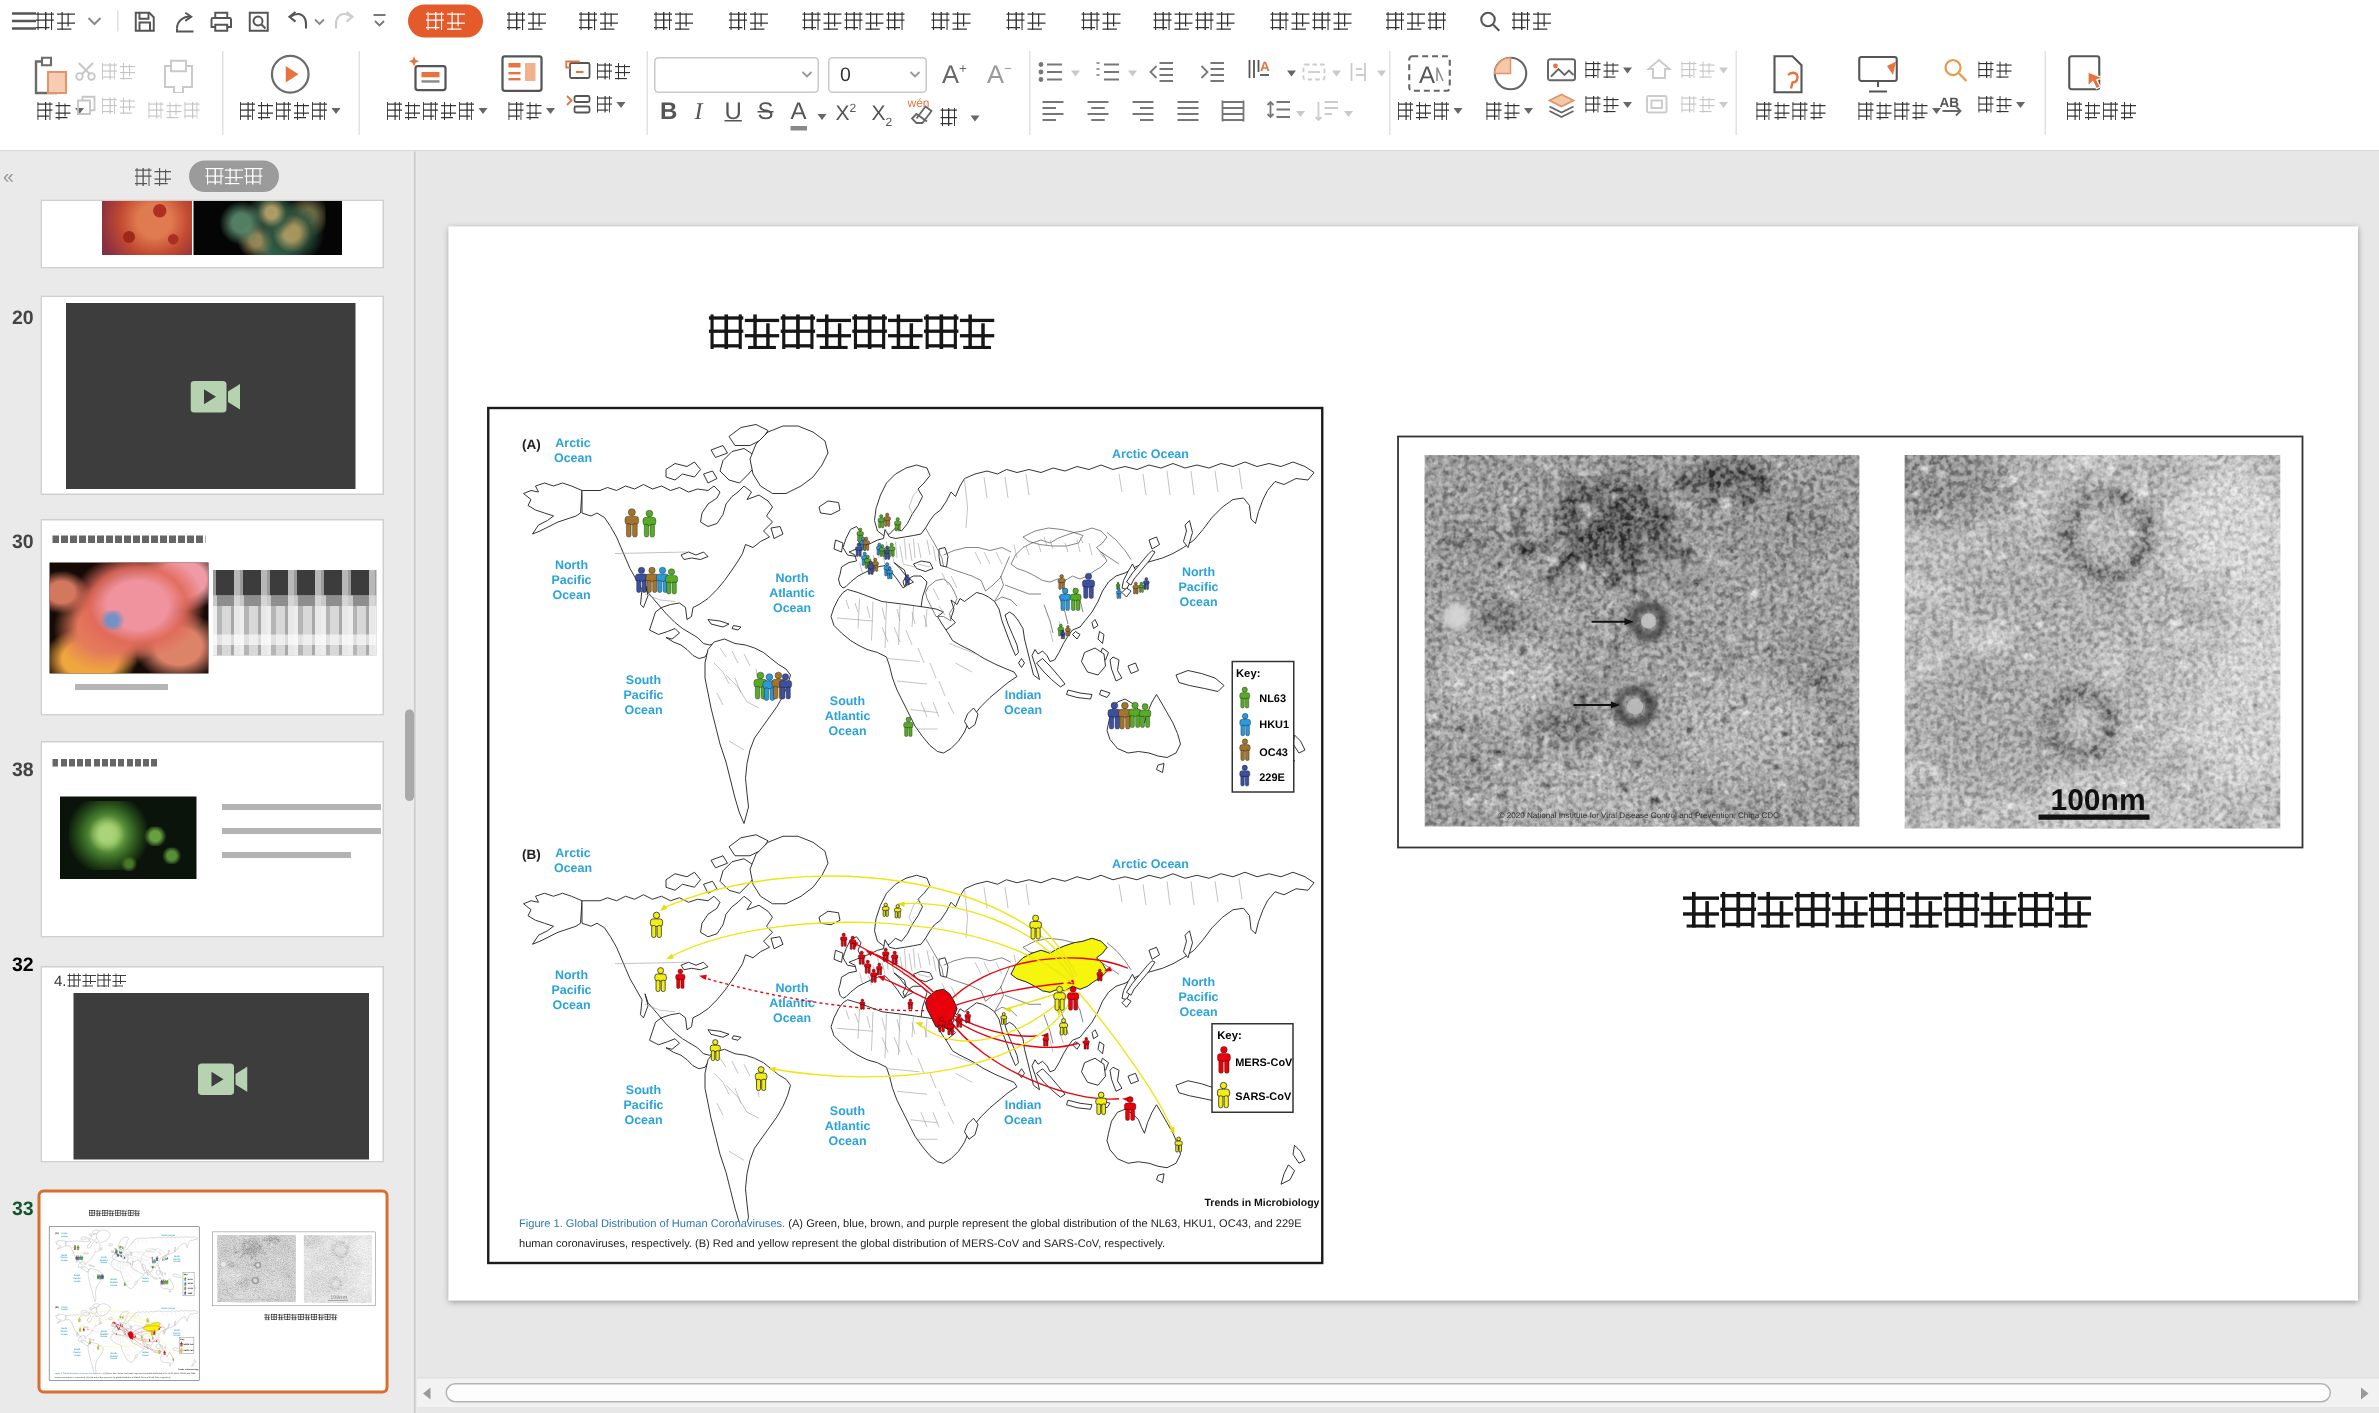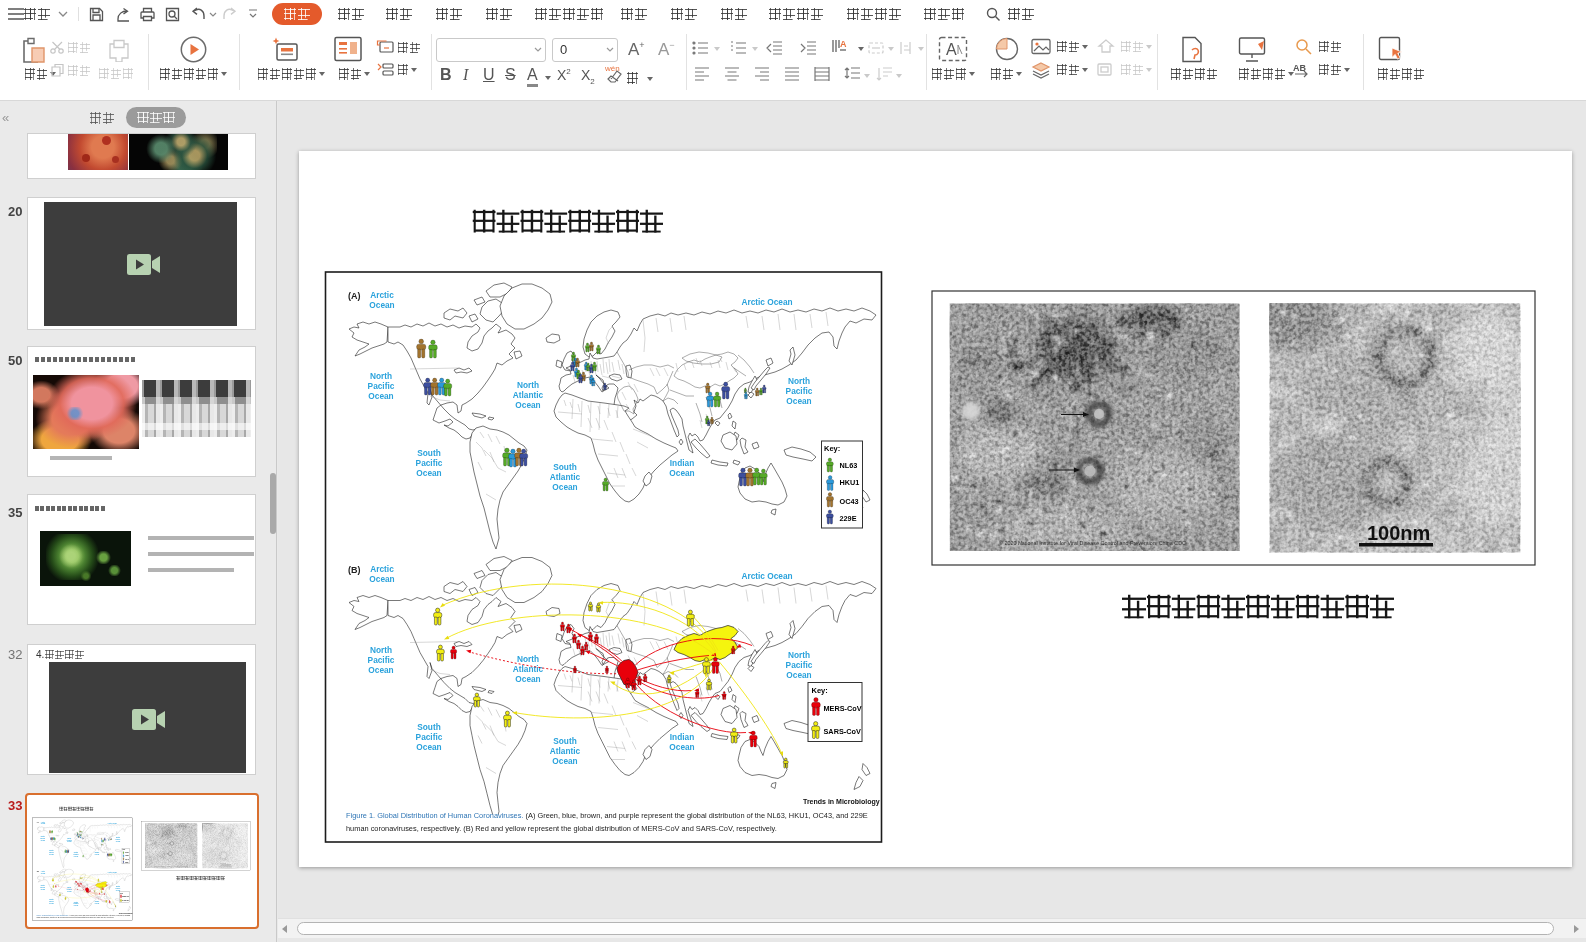--- a/index.html
+++ b/index.html
@@ -413,66 +413,66 @@
     </div>
 <div class="ab" style="left:8px;top:103px;font-size:13px;font-weight:bold;color:#444">20</div>
 <div class="ab" style="left:27px;top:96px;width:229px;height:133px;background:#fff;border:1px solid #cfcfcf;">
 <div class="ab" style="left:16px;top:4px;width:193px;height:124px;background:#3d3d3d"></div>
 <svg class="ab" style="left:99px;top:55px" width="33" height="23">
 <rect x="0" y="1" width="24" height="21" rx="2.5" fill="#b7d2b1"></rect>
 <path d="M25,8l8-5v17l-8-5z" fill="#b7d2b1"></path>
 <path d="M9,6.5l8,5l-8,5z" fill="#3d3d3d"></path>
       </svg>
 </div>
-<div class="ab" style="left:8px;top:252px;font-size:13px;font-weight:bold;color:#444">50</div>
+<div class="ab" style="left:8px;top:252px;font-size:13px;font-weight:bold;color:#444">30</div>
 <div class="ab" style="left:27px;top:245px;width:229px;height:131px;background:#fff;border:1px solid #cfcfcf;">
 <div class="ab" style="left:7px;top:10px;width:102px;height:5px;background:repeating-linear-gradient(90deg,#666 0 4.5px,#fff 4.5px 6px)"></div>
 <div class="ab" style="left:5px;top:28px;width:106px;height:74px;background:#150a06;overflow:hidden">
 <div class="ab" style="left:-6px;top:-6px;width:118px;height:86px;background:
 radial-gradient(ellipse 58px 46px at 55% 40%, #f0939e 0 35%, rgba(225,105,90,.9) 55%, rgba(0,0,0,0) 78%),
 radial-gradient(ellipse 52px 42px at 38% 58%, #e47a5a 0 38%, rgba(0,0,0,0) 70%),
 radial-gradient(ellipse 44px 30px at 28% 82%, #efa63e 0 42%, rgba(0,0,0,0) 72%),
 radial-gradient(ellipse 48px 38px at 78% 72%, #dd8468 0 32%, rgba(0,0,0,0) 62%),
 radial-gradient(ellipse 42px 32px at 80% 20%, #ef9aa4 0 38%, rgba(0,0,0,0) 68%),
 radial-gradient(ellipse 30px 24px at 12% 30%, #d2785e 0 30%, rgba(0,0,0,0) 60%)"></div>
 <div class="ab" style="left:32px;top:32px;width:20px;height:13px;background:radial-gradient(circle, rgba(95,145,205,.85) 0 30%, rgba(0,0,0,0) 70%)"></div>
       </div>
 <div class="ab" style="left:114px;top:33px;width:109px;height:57px;background:#c2c2c2;overflow:hidden">
 <div class="ab" style="left:0;top:0;width:100%;height:30%;background:repeating-linear-gradient(90deg,#9a9a9a 0 2px,#3c3c3c 2px 14px,#b8b8b8 14px 18px)"></div>
 <div class="ab" style="left:0;top:30%;width:100%;height:12%;background:repeating-linear-gradient(90deg,#c8c8c8 0 3px,#8e8e8e 3px 14px,#d5d5d5 14px 18px)"></div>
 <div class="ab" style="left:0;top:42%;width:100%;height:58%;background:repeating-linear-gradient(90deg,#ededed 0 3px,#b5b5b5 3px 6px,#d8d8d8 6px 12px,#a8a8a8 12px 14px,#e8e8e8 14px 18px)"></div>
 <div class="ab" style="left:0;top:75%;width:100%;height:13%;background:rgba(255,255,255,.6)"></div>
       </div>
 <div class="ab" style="left:22px;top:109px;width:62px;height:4px;background:#b5b5b5"></div>
 </div>
-<div class="ab" style="left:8px;top:404px;font-size:13px;font-weight:bold;color:#444">35</div>
+<div class="ab" style="left:8px;top:404px;font-size:13px;font-weight:bold;color:#444">38</div>
 <div class="ab" style="left:27px;top:393px;width:229px;height:131px;background:#fff;border:1px solid #cfcfcf;">
 <div class="ab" style="left:7px;top:11px;width:71px;height:4.5px;background:repeating-linear-gradient(90deg,#666 0 4px,#fff 4px 5.5px)"></div>
 <div class="ab" style="left:12px;top:36px;width:91px;height:55px;background:#0a140a;overflow:hidden">
 <div class="ab" style="left:6px;top:3px;width:52px;height:46px;background:radial-gradient(circle at 50% 48%, #8ec05a 0 18%, #4a8030 38%, #244a18 58%, rgba(10,20,10,0) 78%)"></div>
 <div class="ab" style="left:16px;top:12px;width:30px;height:26px;background:radial-gradient(circle, rgba(200,230,150,.5) 0 20%, rgba(0,0,0,0) 60%)"></div>
 <div class="ab" style="left:56px;top:20px;width:15px;height:13px;background:radial-gradient(circle, #68a040 0 35%, rgba(0,0,0,0) 75%)"></div>
 <div class="ab" style="left:68px;top:34px;width:13px;height:11px;background:radial-gradient(circle, #589038 0 35%, rgba(0,0,0,0) 75%)"></div>
 <div class="ab" style="left:40px;top:40px;width:12px;height:10px;background:radial-gradient(circle, #487828 0 30%, rgba(0,0,0,0) 70%)"></div>
       </div>
 <div class="ab" style="left:120px;top:41px;width:106px;height:4px;background:#b3b3b3"></div>
 <div class="ab" style="left:120px;top:57px;width:106px;height:4px;background:#b3b3b3"></div>
 <div class="ab" style="left:120px;top:73px;width:86px;height:4px;background:#b3b3b3"></div>
 </div>
-<div class="ab" style="left:8px;top:546px;font-size:13px;font-weight:normal;color:#737373">32</div>
+<div class="ab" style="left:8px;top:534px;font-size:13px;font-weight:bold;color:#000000">32</div>
 <div class="ab" style="left:27px;top:543px;width:229px;height:131px;background:#fff;border:1px solid #cfcfcf;">
 <div class="ab" style="left:8px;top:4px;font-size:10px;color:#333">4.<i class="c"></i><i class="d"></i><i class="c"></i><i class="d"></i></div>
 <div class="ab" style="left:21px;top:17px;width:197px;height:111px;background:#3d3d3d"></div>
 <svg class="ab" style="left:104px;top:63px" width="33" height="23">
 <rect x="0" y="1" width="24" height="21" rx="2.5" fill="#b7d2b1"></rect>
 <path d="M25,8l8-5v17l-8-5z" fill="#b7d2b1"></path>
 <path d="M9,6.5l8,5l-8,5z" fill="#3d3d3d"></path>
       </svg>
 </div>
-<div class="ab" style="left:8px;top:697px;font-size:13px;font-weight:bold;color:#b91c1c">33</div>
+<div class="ab" style="left:8px;top:697px;font-size:13px;font-weight:bold;color:#14532d">33</div>
 <div class="ab" style="left:25px;top:692px;width:234px;height:136px;background:#fff;border:2.5px solid #d96f2e;border-radius:4px">
 <svg class="ab" style="left:1px;top:1px" width="229" height="129" viewBox="0 0 1273 716">
         <use href="#slide"></use>
         <rect x="651" y="152" width="290" height="248" fill="rgba(255,255,255,.5)"></rect>
         <rect x="971" y="152" width="251" height="249" fill="rgba(255,255,255,.58)"></rect>
       </svg>
 </div>
 <div class="ab" style="left:269.5px;top:372px;width:6.5px;height:61px;background:#a9a9a9;border-radius:3px"></div>
 </div>
 <div class="ab" style="left:278px;top:101px;width:1308px;height:841px;background:#e7e7e7">

